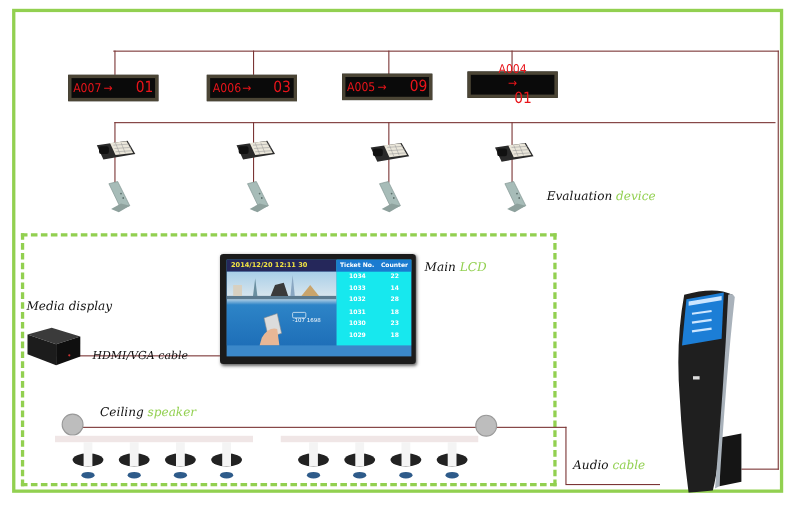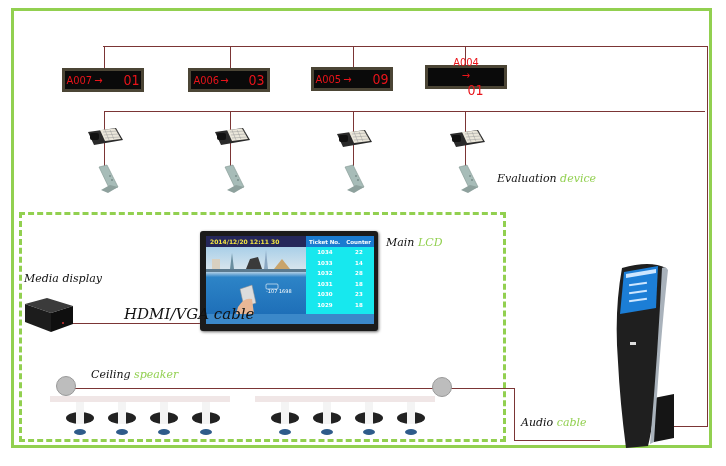--- a/index.html
+++ b/index.html
@@ -206,21 +206,21 @@
 
 <div class="label" style="left:24px;top:272px;">
   <span>Media display</span>
 </div>
 <svg class="abs" style="left:23px;top:296px;" width="52" height="40" viewBox="0 0 52 40">
   <path d="M2 8 L24 2 L50 10 L28 17 Z" fill="#3b3b3b"></path>
   <path d="M2 8 L28 17 L28 36 L2 26 Z" fill="#1c1c1c"></path>
   <path d="M28 17 L50 10 L50 28 L28 36 Z" fill="#0f0f0f"></path>
   <circle cx="40" cy="27" r="1" fill="#c33"></circle>
 </svg>
-<div class="label" style="left:84px;top:305px;font-size:15px;margin-left:40px;">
+<div class="label" style="left:84px;top:318px;font-size:10px;">
   <span>HDMI/VGA cable</span>
 </div>
 
 <div class="label" style="left:91px;top:368px;">
   <span>Ceiling</span>
   <span class="accent">speaker</span>
 </div>
 <div class="speaker-dot" style="left:56px;top:376px;"></div>
 <div class="speaker-dot" style="left:432px;top:377px;"></div>
 

